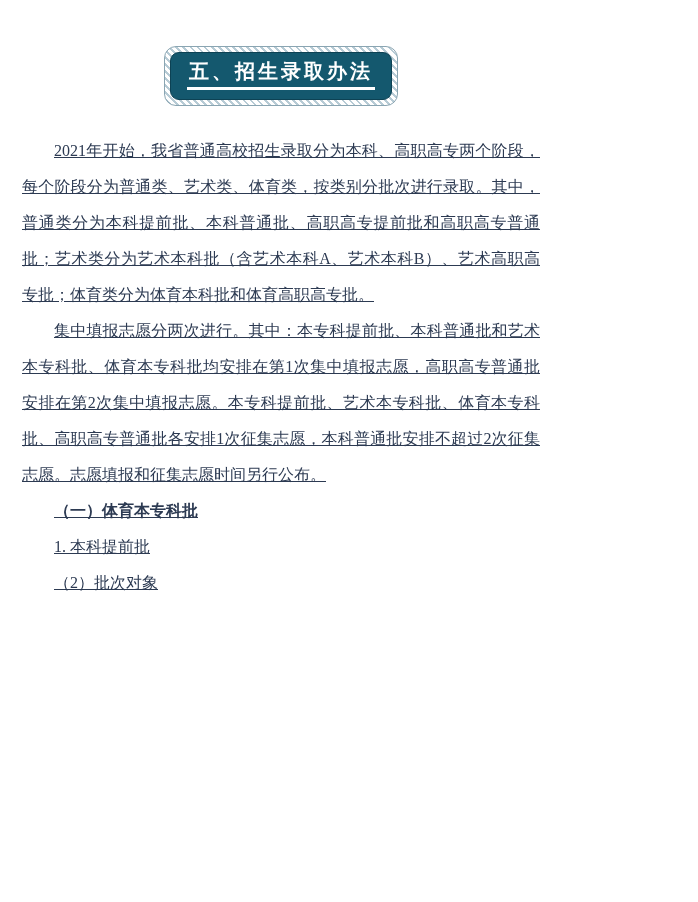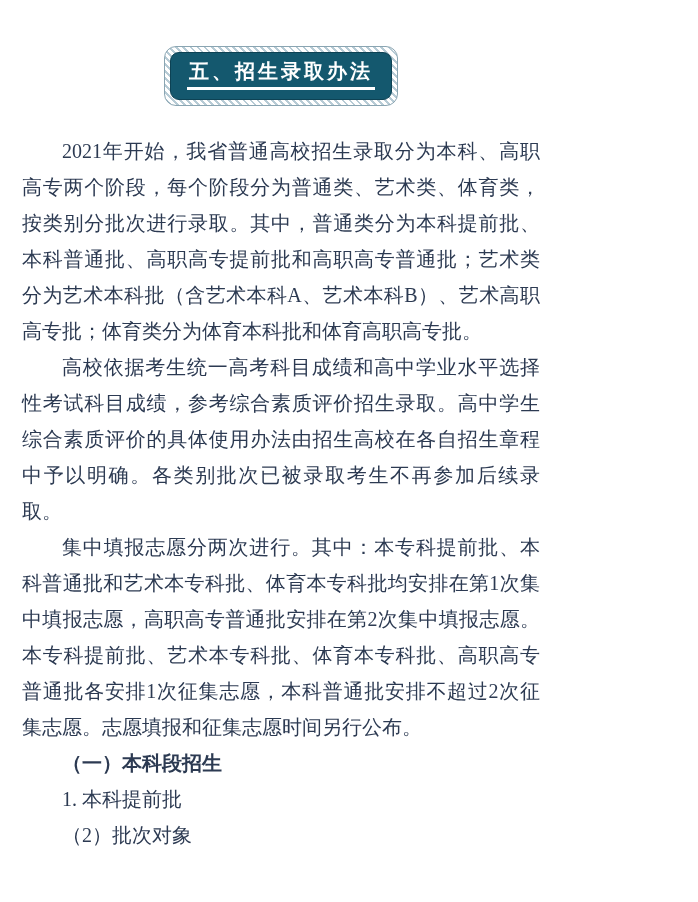--- a/index.html
+++ b/index.html
@@ -44,24 +44,25 @@
     font-weight: bold;
     letter-spacing: 3px;
     color: #ffffff;
     border-bottom: 3px solid #ffffff;
     padding: 0 2px 5px 2px;
     line-height: 1.1;
   }
   
   .doc-body {
     margin: 27px 22px 0 22px;
-    font-size: 20px;
+    font-size: 16px;
     line-height: 36px;
     color: #2c3a52;
     text-align: justify;
+    text-decoration: underline;
   }
   .doc-body p {
     margin: 0;
     text-indent: 2em;
   }
   .doc-body p.section-heading {
     font-weight: bold;
   }
 </style>
 </head>
@@ -72,24 +73,23 @@
   <div class="badge-row">
     <div class="badge-outer">
       <div class="badge-inner">
         <span class="badge-title">五、招生录取办法</span>
       </div>
     </div>
   </div>
 
   <div class="doc-body">
     <p>2021年开始，我省普通高校招生录取分为本科、高职高专两个阶段，每个阶段分为普通类、艺术类、体育类，按类别分批次进行录取。其中，普通类分为本科提前批、本科普通批、高职高专提前批和高职高专普通批；艺术类分为艺术本科批（含艺术本科A、艺术本科B）、艺术高职高专批；体育类分为体育本科批和体育高职高专批。</p>
-    <p>高校依据考生统一高考科目成绩和高中学业水平选择性考试科目成绩，参考综合素质评价招生录取。高中学生综合素质评价的具体使用办法由招生高校在各自招生章程中予以明确。各类别批次已被录取考生不再参加后续录取。</p>
     <p>集中填报志愿分两次进行。其中：本专科提前批、本科普通批和艺术本专科批、体育本专科批均安排在第1次集中填报志愿，高职高专普通批安排在第2次集中填报志愿。本专科提前批、艺术本专科批、体育本专科批、高职高专普通批各安排1次征集志愿，本科普通批安排不超过2次征集志愿。志愿填报和征集志愿时间另行公布。</p>
 
-    <p class="section-heading">（一）本科段招生</p>
+    <p class="section-heading">（一）体育本专科批</p>
 
 
     <p>1. 本科提前批</p>
 
     <p>（2）批次对象</p>
 
   </div>
 
 </div>
 

